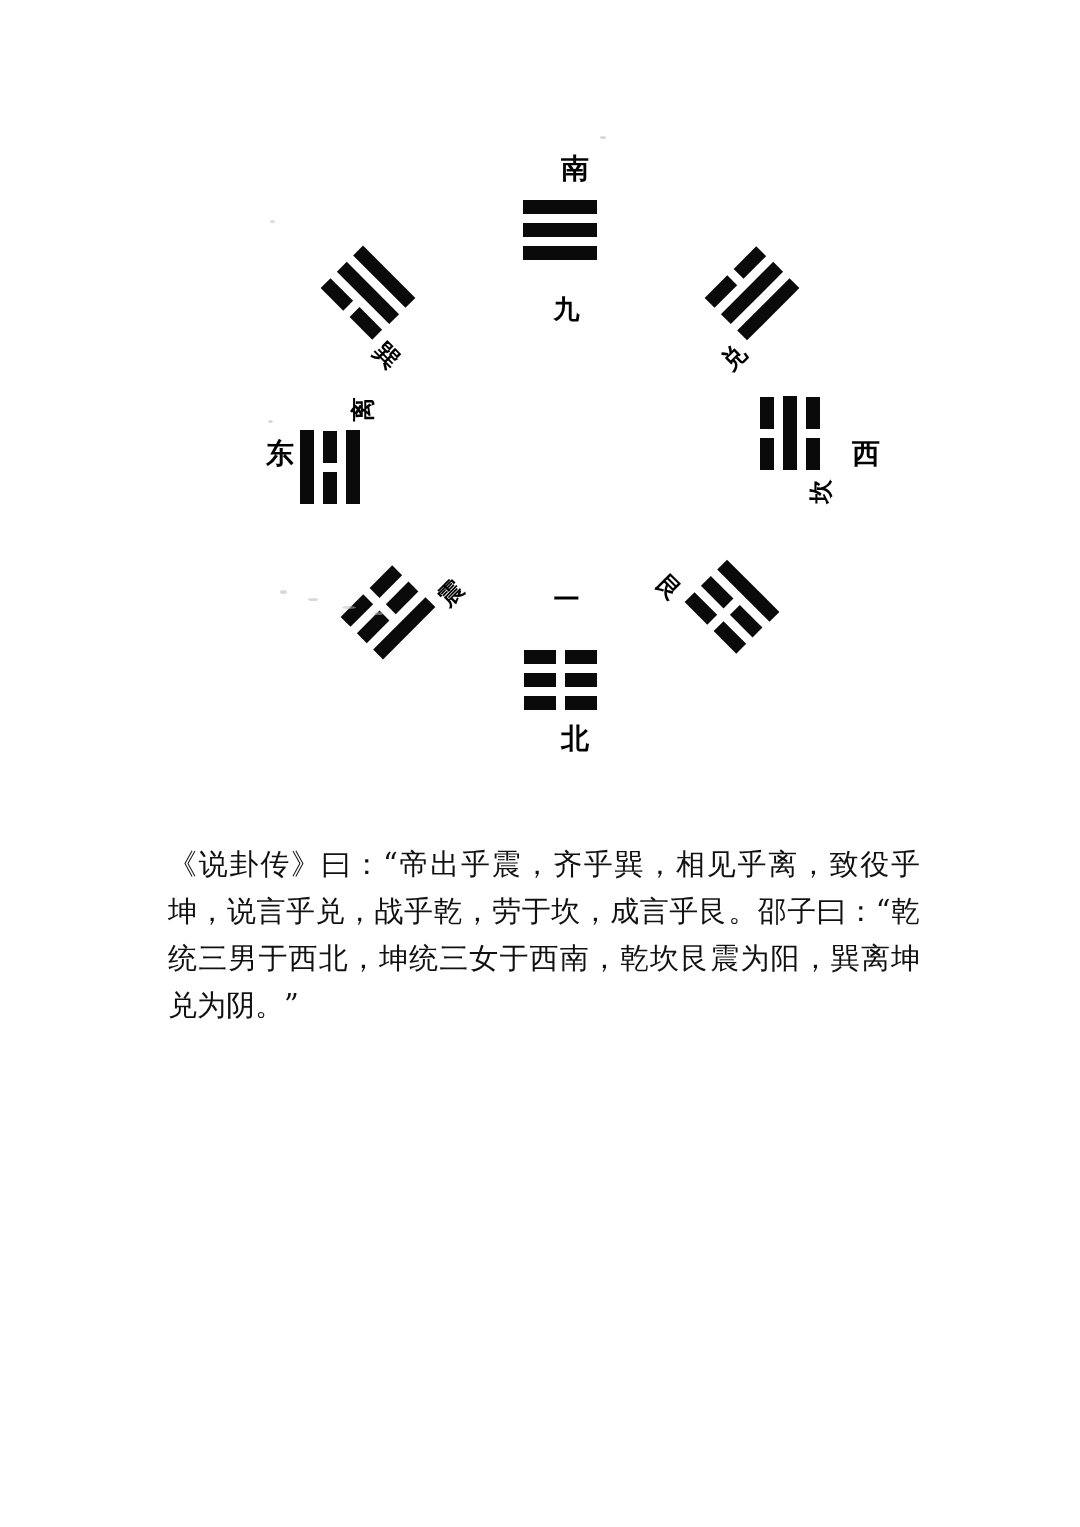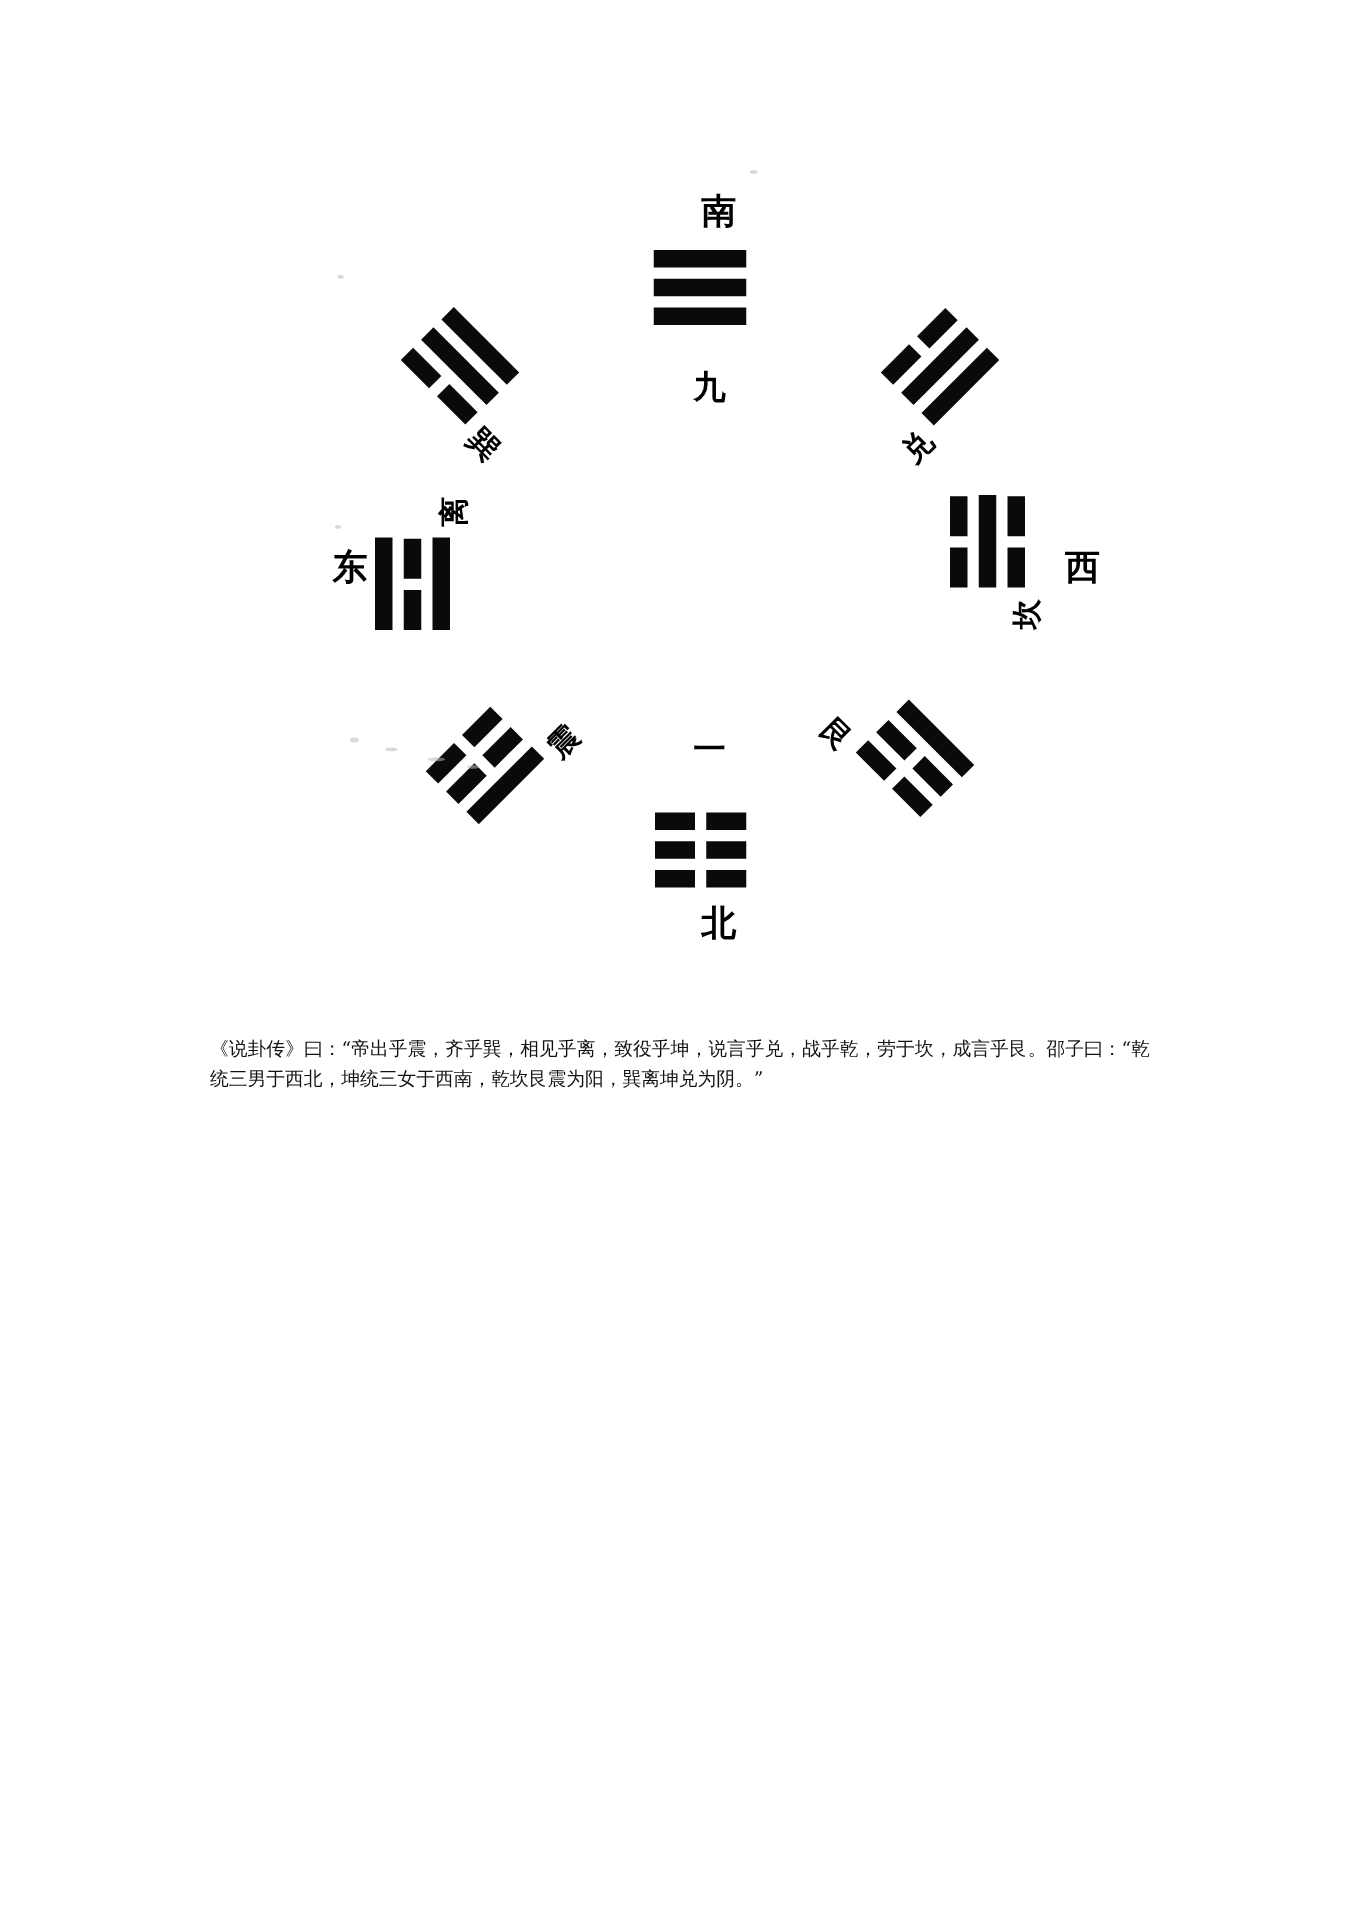--- a/index.html
+++ b/index.html
@@ -114,21 +114,21 @@
     border-radius: 50%;
     opacity: .55;
   }
 
   
   #quote-paragraph {
     position: absolute;
     left: 168px;
     top: 812px;
     width: 752px;
-    font-size: 15px;
+    font-size: 29px;
     line-height: 1.62;
     text-align: justify;
     text-indent: 0;
     font-family: "DejaVu Serif", "Liberation Serif", serif;
     color: #111111;
   }
 </style>
 </head>
 <body>
 

